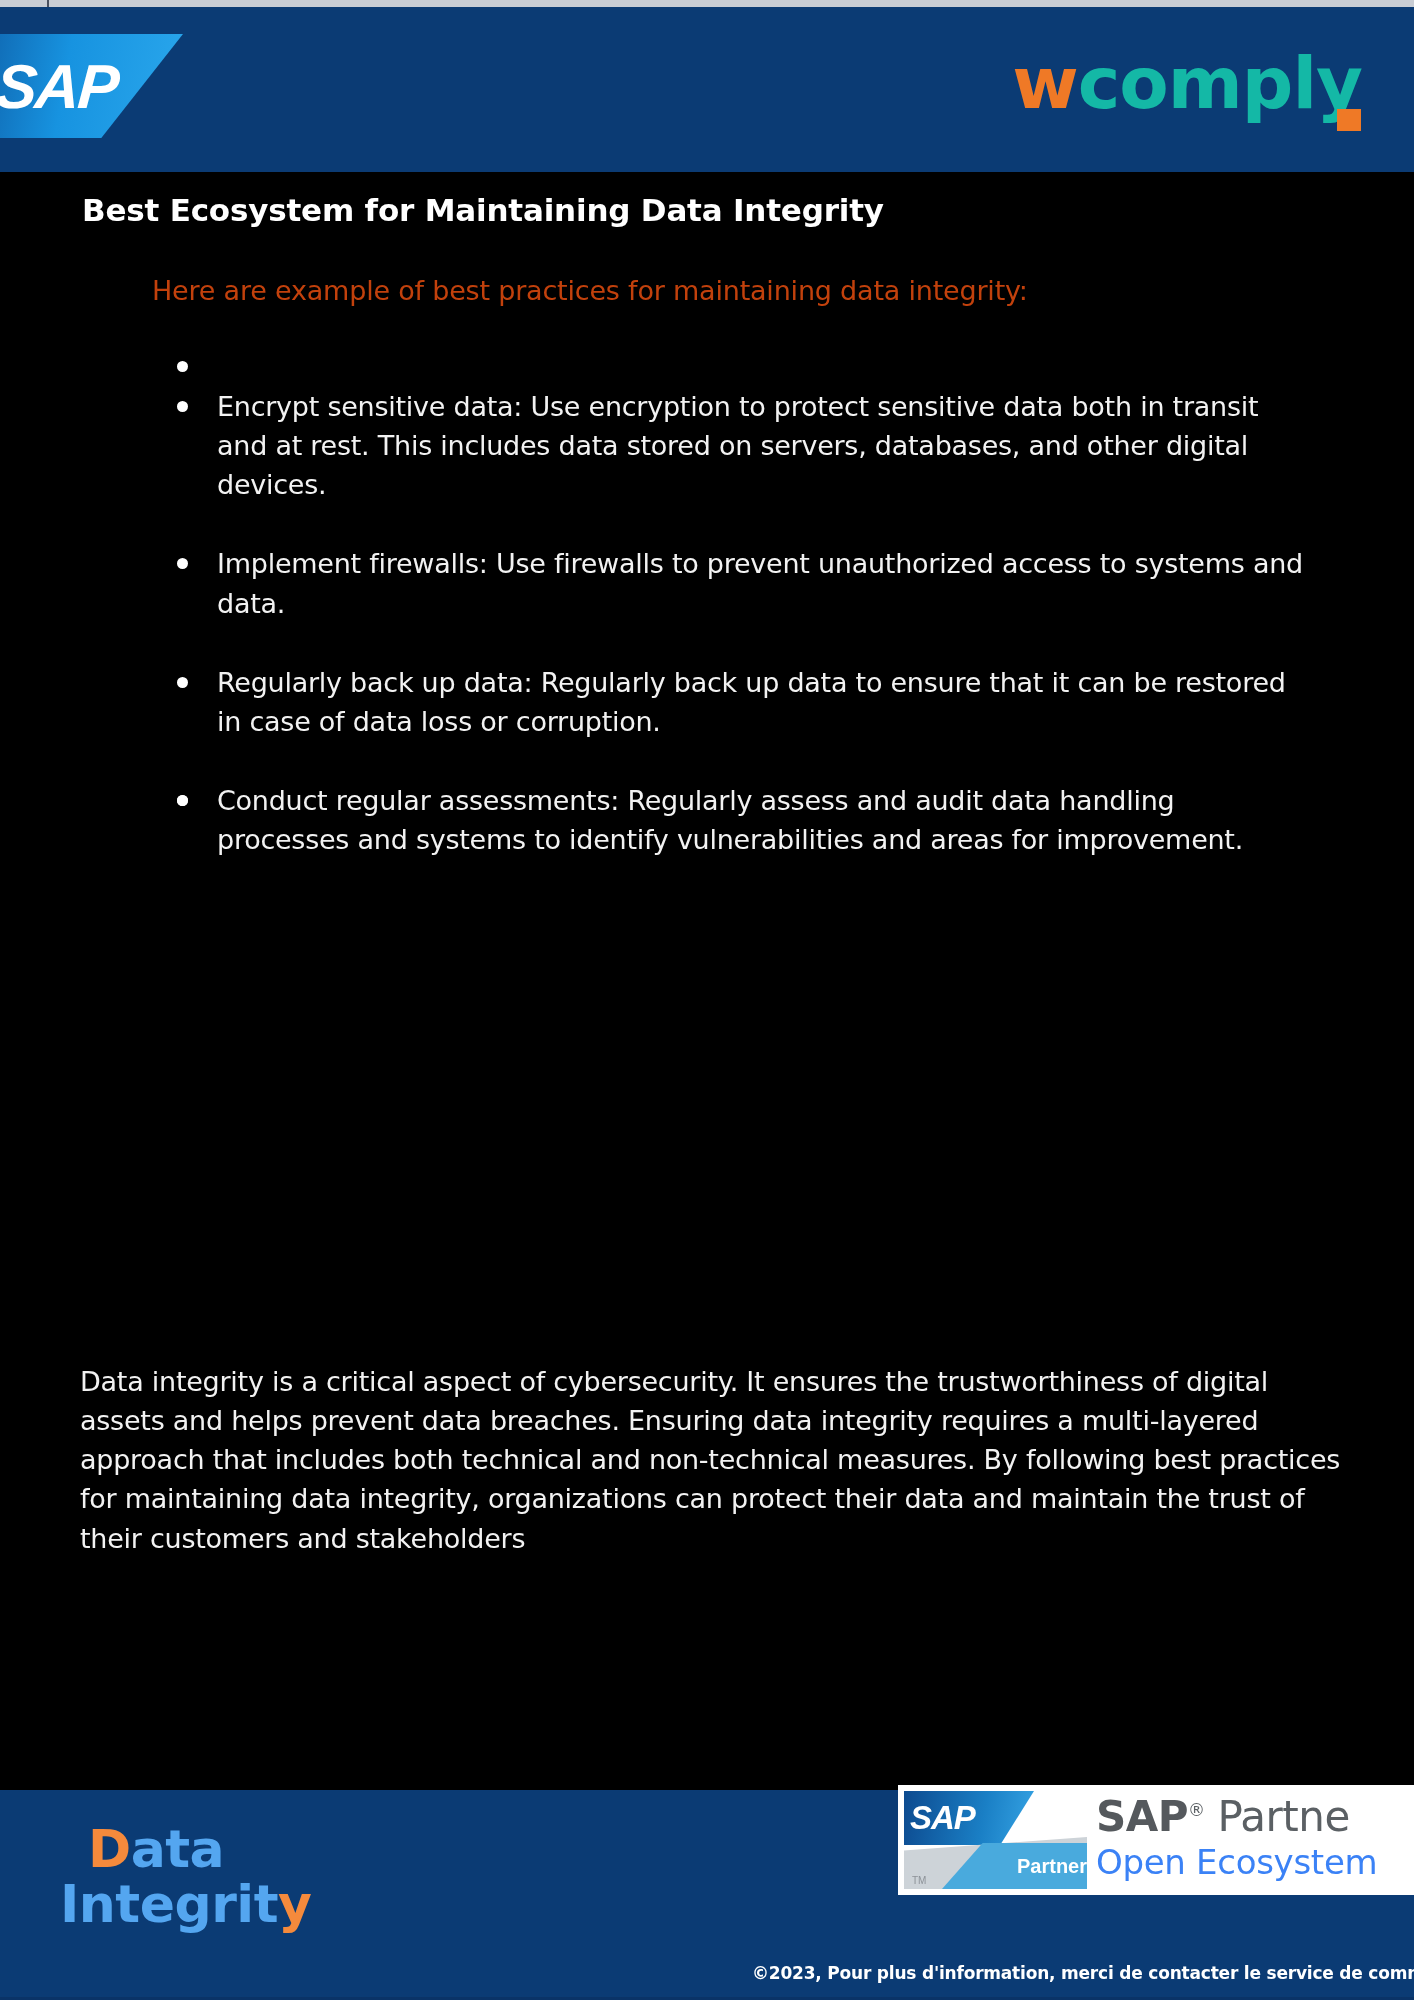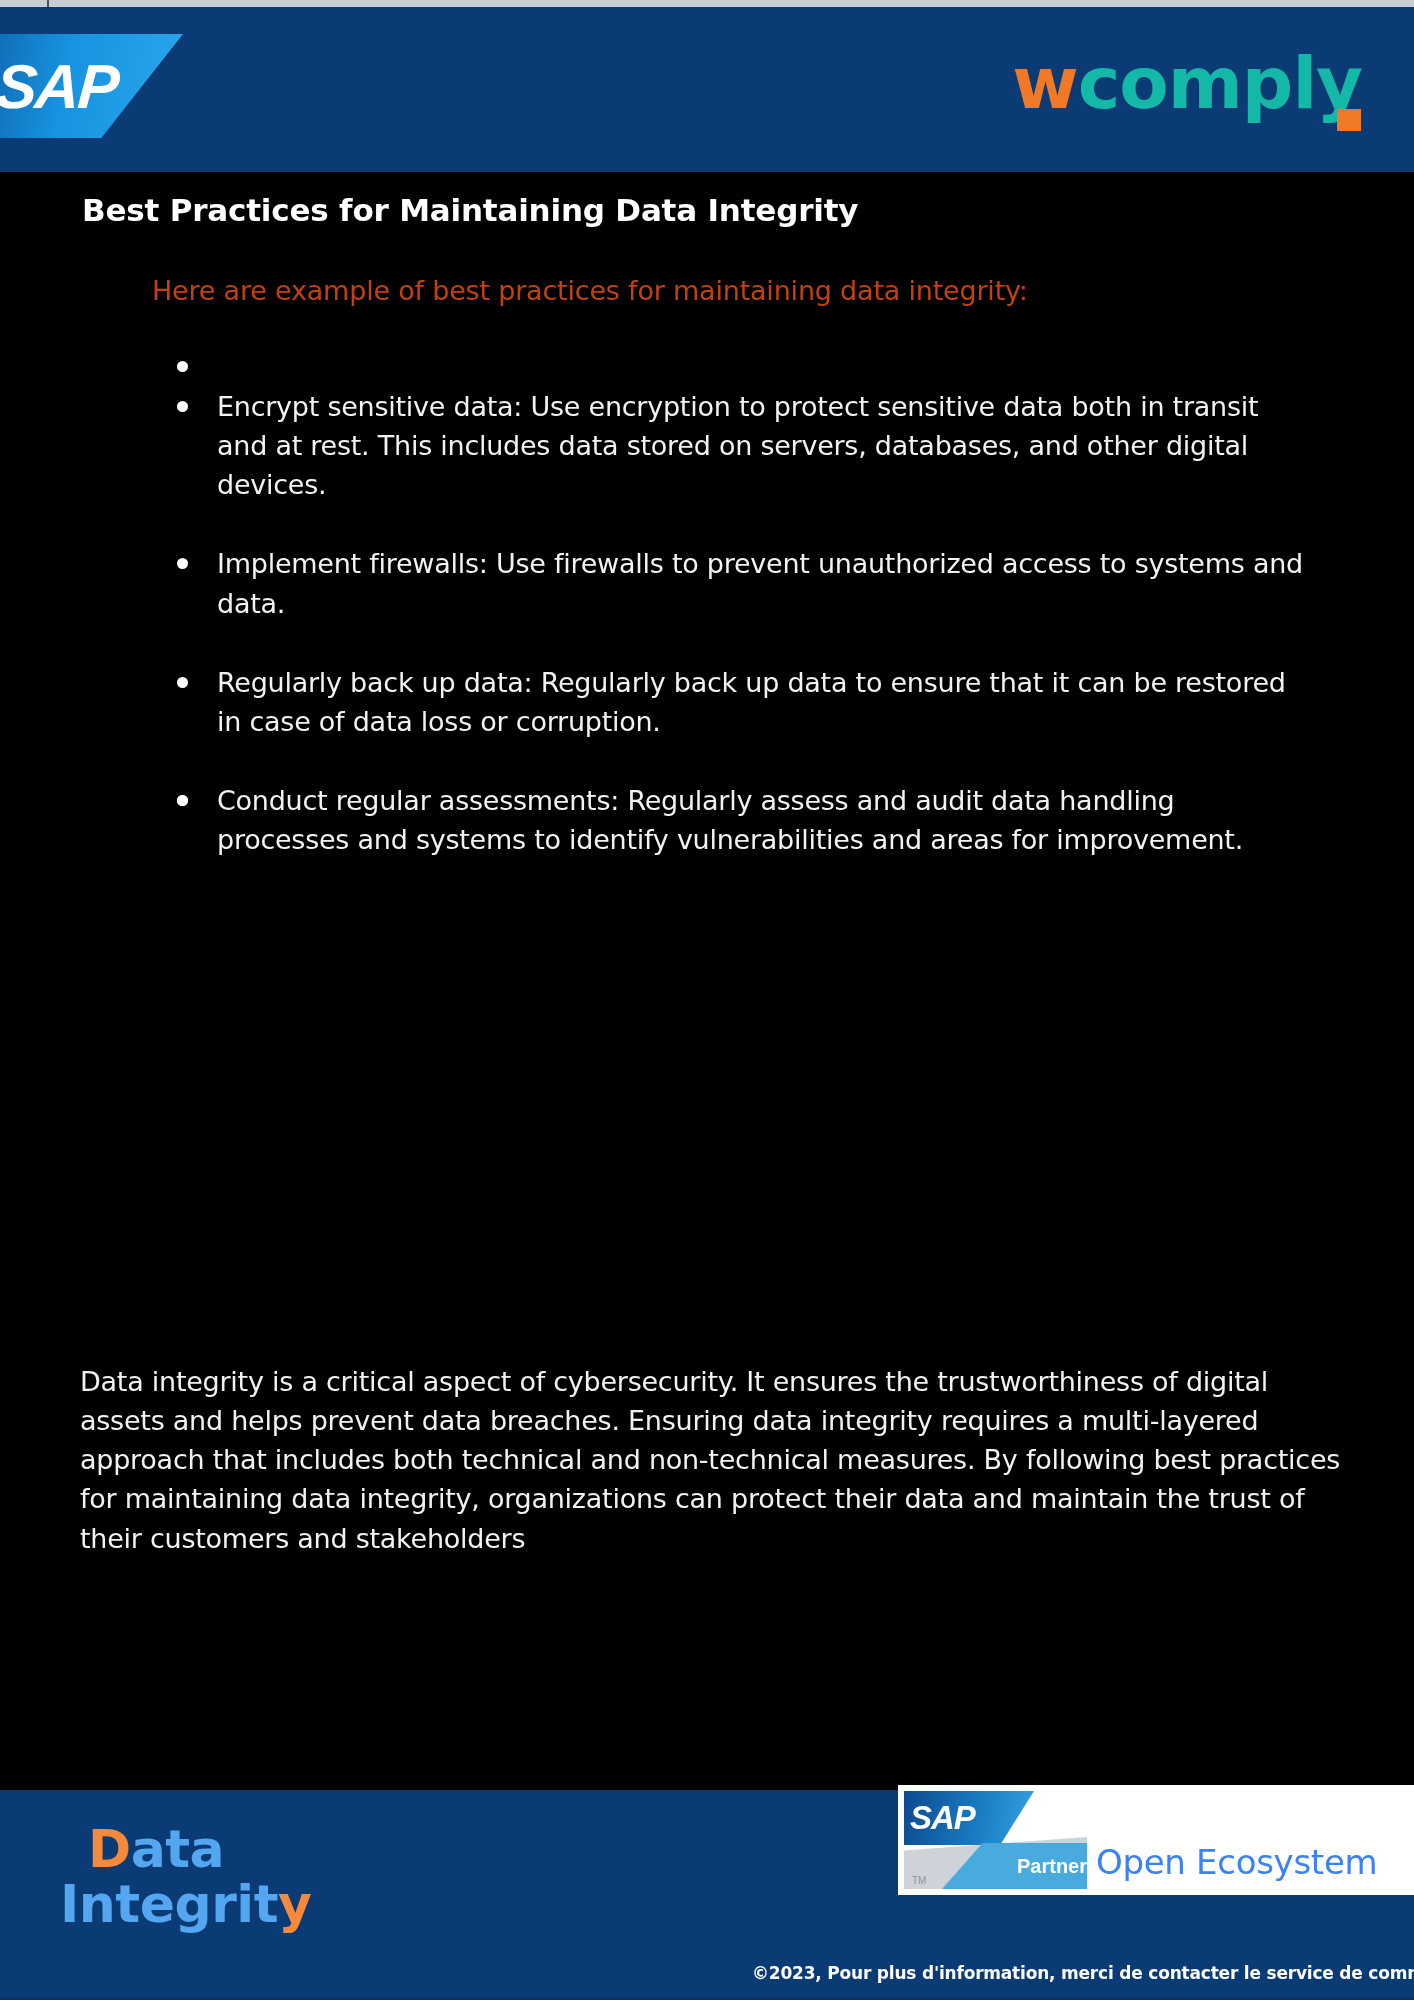--- a/index.html
+++ b/index.html
@@ -316,21 +316,21 @@
     </div>
     <div class="wcomply">
       <span class="w-mark">w</span>
       <span class="comply-mark">comply</span>
       <span class="y-tail"></span>
     </div>
   </div>
 
   <div class="content">
 
-    <div class="doc-title">Best Practices for Maintaining Data Integrity</div>
+    <div class="doc-title">Best Ecosystem for Maintaining Data Integrity</div>
 
     <div class="intro">Here are example of best practices for maintaining data integrity:</div>
 
     <ul class="bullets">
       <li class="bullet-item">
         <span class="dot"></span>
       </li>
       <li class="bullet-item">
         <span class="dot"></span>
         <span> Encrypt sensitive data: Use encryption to protect sensitive data both in transit and at rest. This includes data stored on servers, databases, and other digital devices.</span>
@@ -371,20 +371,23 @@
       <div class="pb-logo">
         <div class="pb-logo-top">
           <span>SAP</span>
         </div>
         <div class="pb-logo-mid"></div>
         <div class="pb-logo-bar">
           <span>Partner</span>
         </div>
         <div class="pb-tm">TM</div>
       </div>
+      <div class="pb-line1">
+        <b>SAP</b><sup>®</sup><span> Partne</span>
+      </div>
       <div class="pb-line2">Open Ecosystem</div>
     </div>
 
     <div class="copyright">©2023, Pour plus d'information, merci de contacter  le service de communication de</div>
 
     <div class="footer-bottom-rule"></div>
   </div>
 
 </div>
 

